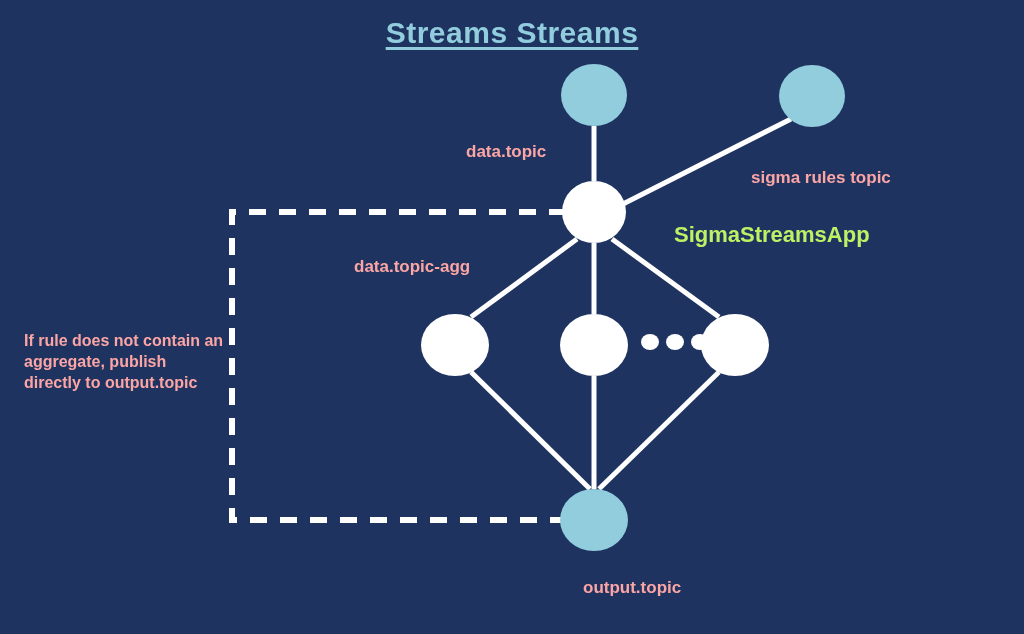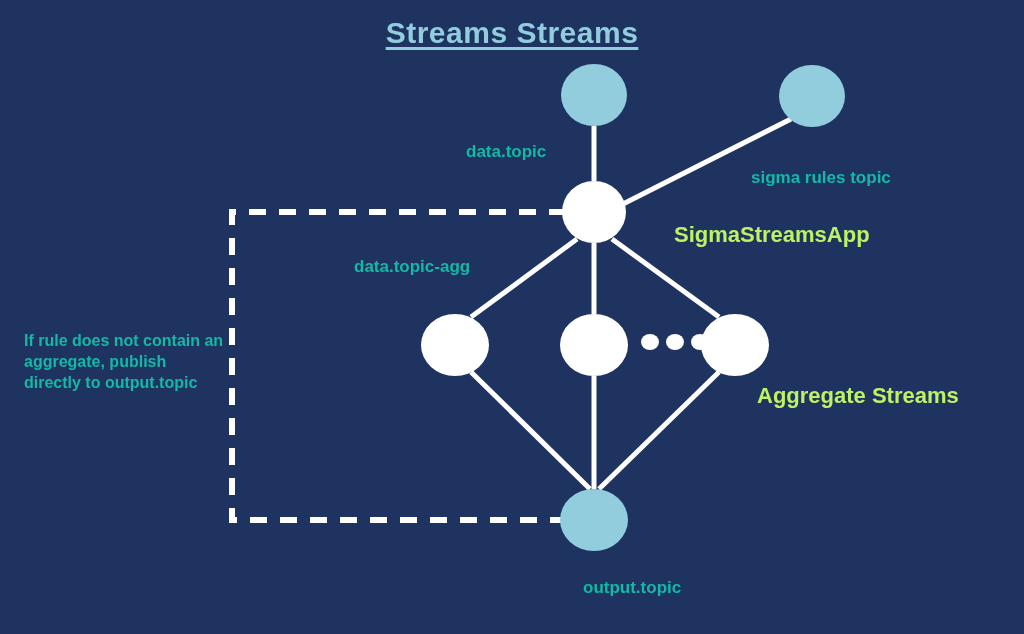--- a/index.html
+++ b/index.html
@@ -20,21 +20,21 @@
   }
   #diagram-svg {
     position: absolute;
     top: 0;
     left: 0;
     width: 1024px;
     height: 634px;
   }
   .lbl {
     position: absolute;
-    color: #14b8a6;
+    color: #fca5a5;
     font-weight: bold;
     font-family: "Liberation Sans", sans-serif;
     white-space: nowrap;
     line-height: 1.18;
   }
   .lbl-accent {
     color: #bef264;
   }
   #page-title {
     position: absolute;
@@ -122,17 +122,16 @@
         <ellipse cx="594" cy="345" rx="34" ry="31" fill="#ffffff"></ellipse>
         <ellipse cx="735" cy="345" rx="34" ry="31" fill="#ffffff"></ellipse>
         <ellipse cx="594" cy="520" rx="34" ry="31" fill="#92cdde"></ellipse>
       </g>
   </svg>
 
   <div class="lbl" id="label-data-topic">data.topic</div>
   <div class="lbl" id="label-sigma-rules-topic">sigma rules topic</div>
   <div class="lbl lbl-accent" id="label-sigma-streams-app">SigmaStreamsApp</div>
   <div class="lbl" id="label-data-topic-agg">data.topic-agg</div>
-  <div class="lbl lbl-accent" id="label-aggregate-streams">Aggregate Streams</div>
   <div class="lbl" id="label-fallback-note">If rule does not contain an aggregate, publish directly to output.topic</div>
   <div class="lbl" id="label-output-topic">output.topic</div>
 
 </div>
 
 </body></html>

